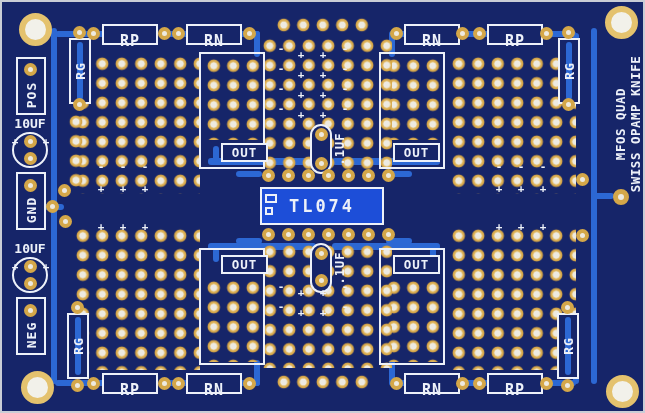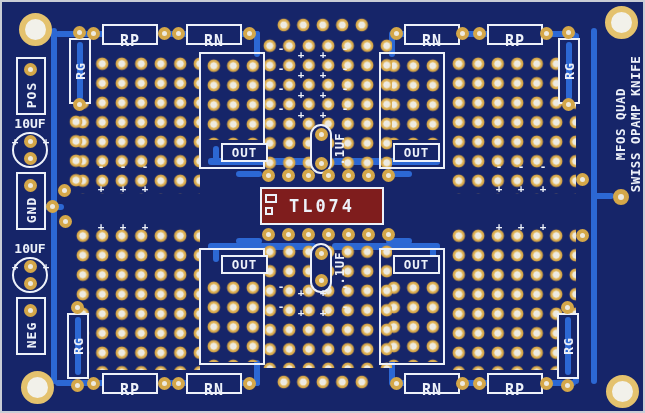--- a/index.html
+++ b/index.html
@@ -30,21 +30,21 @@
   .rlabel{font-size:15px;letter-spacing:1px;margin-top:13px;}
   .outbox{font-size:12.5px;letter-spacing:1px;}
   .capcircle{position:absolute;width:36px;height:36px;border-radius:50%;
              border:2px solid #edf1f9;background:#162569;box-sizing:border-box;}
   .capstadium{position:absolute;width:22px;height:50px;border-radius:11px;
              border:2px solid #edf1f9;background:#162569;box-sizing:border-box;}
   .vtext{position:absolute;transform:translate(-50%,-50%) rotate(-90deg);
          color:#edf1f9;font-weight:bold;font-size:13px;white-space:nowrap;letter-spacing:1px;}
   .htext{position:absolute;color:#edf1f9;font-weight:bold;font-size:13px;text-align:center;}
   .title-block{font-size:12.5px;line-height:15px;letter-spacing:0.5px;text-align:center;}
-  .icbox{position:absolute;border:2px solid #edf1f9;background:#7f1d1d;box-sizing:border-box;
+  .icbox{position:absolute;border:2px solid #edf1f9;background:#1d4ed8;box-sizing:border-box;
          display:flex;align-items:center;justify-content:center;
          color:#edf1f9;font-weight:bold;font-size:17px;letter-spacing:3px;}
   .pinmark{position:absolute;border:2px solid #edf1f9;background:transparent;box-sizing:border-box;}
   .mark{position:absolute;transform:translate(-50%,-50%);color:#edf1f9;
         font-weight:bold;font-size:11px;line-height:11px;}
 </style>
 </head>
 <body>
 
 <div class="stage">

